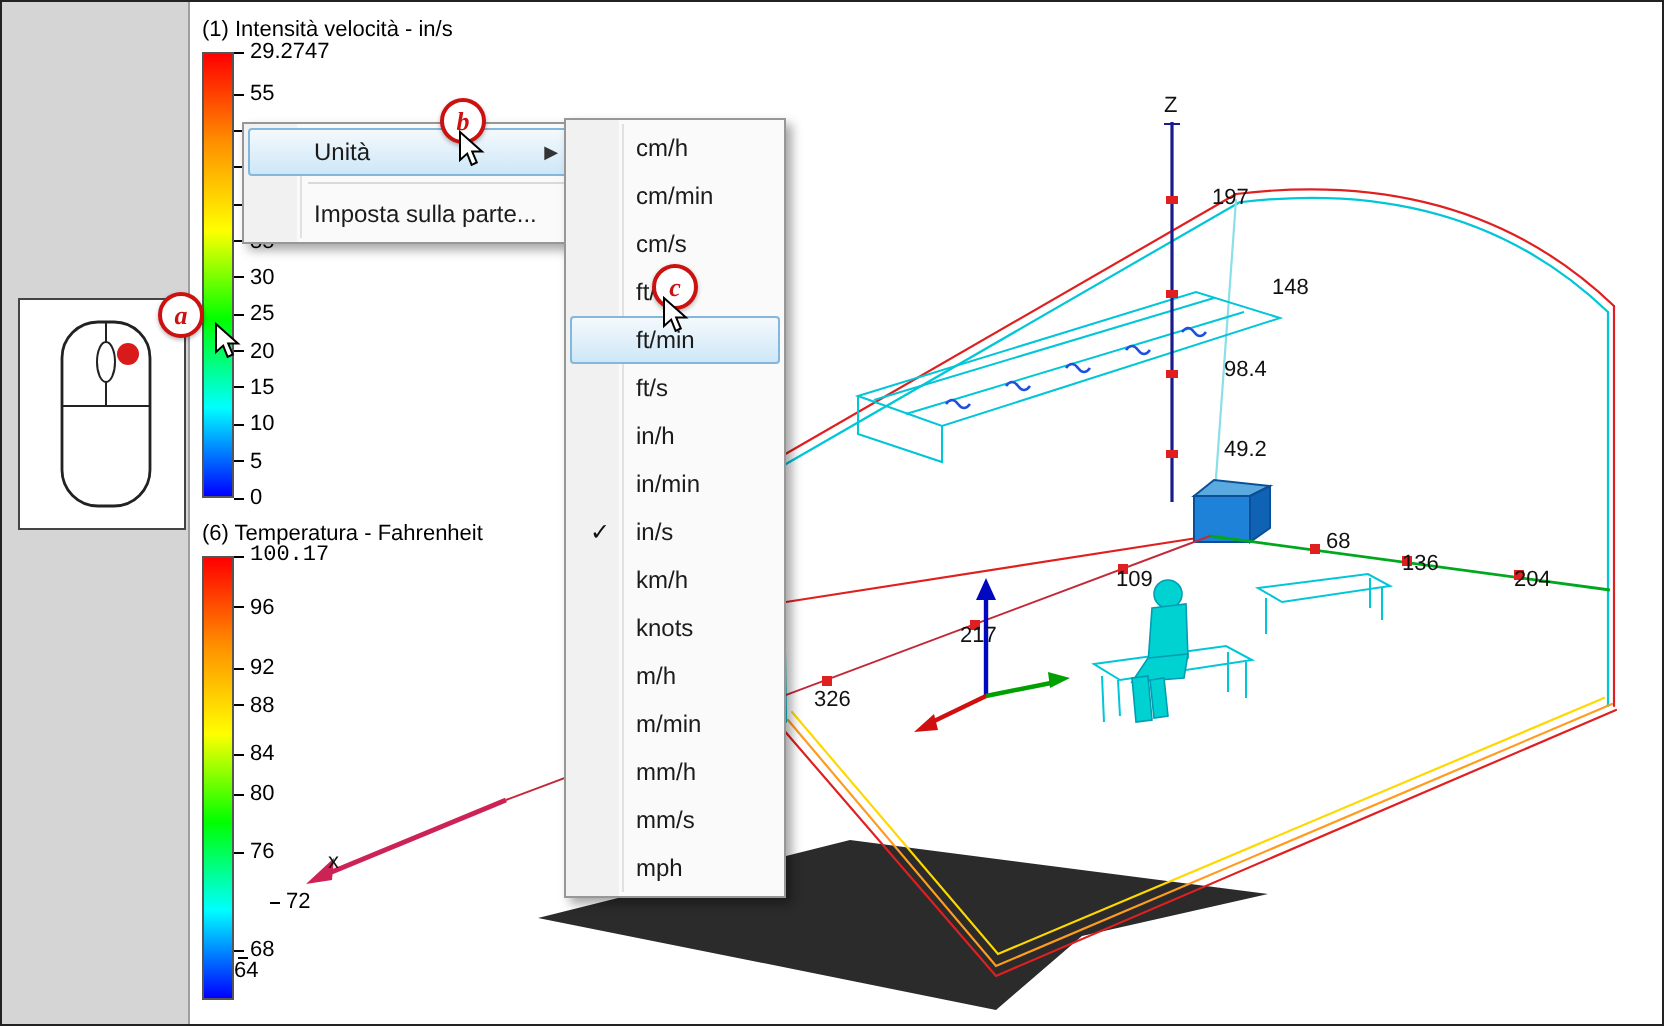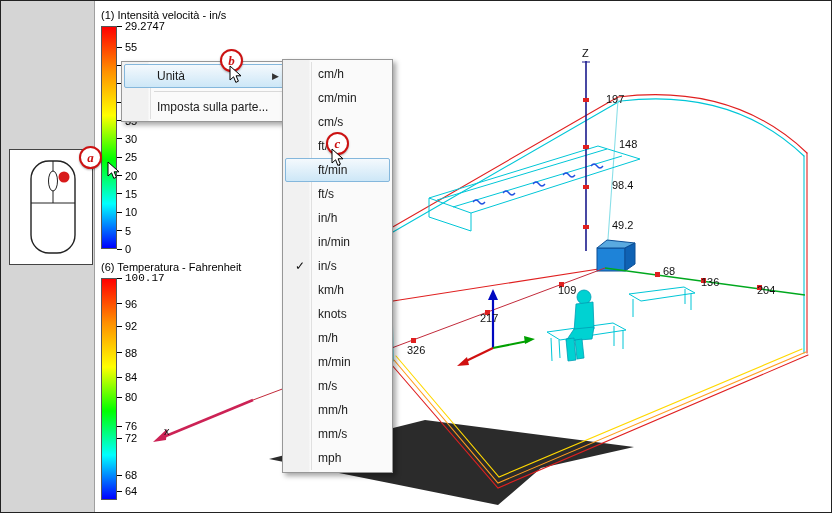--- a/index.html
+++ b/index.html
@@ -142,21 +142,21 @@
       <polygon points="575,303 592,301 593,328 573,331"></polygon>
       <polygon points="573,328 593,326 591,338 565,340"></polygon>
       <polygon points="565,338 573,337 575,359 567,360"></polygon>
       <polygon points="574,339 581,338 583,357 576,358"></polygon>
     </g>
   </svg>
 
   <div class="scene-labels">
     <span style="left:581px;top:46px">Z</span>
     <span style="left:605px;top:92px">197</span>
-    <span style="left:618px;top:137px">148</span>
+    <span style="left:635px;top:137px">148</span>
     <span style="left:611px;top:178px">98.4</span>
     <span style="left:611px;top:218px">49.2</span>
     <span style="left:662px;top:264px">68</span>
     <span style="left:700px;top:275px">136</span>
     <span style="left:756px;top:283px">204</span>
     <span style="left:557px;top:283px">109</span>
     <span style="left:479px;top:311px">217</span>
     <span style="left:406px;top:343px">326</span>
     <span style="left:163px;top:424px">x</span>
   </div>
@@ -228,49 +228,49 @@
       <div class="legend-bar" style="height: 220px; background: linear-gradient(rgb(255, 0, 0), rgb(255, 144, 0), rgb(255, 255, 0), rgb(0, 255, 0), rgb(0, 255, 255), rgb(0, 0, 255));"></div>
       <div class="legend-ticks">
           <div class="tick" style="top: 0px; font-family: Liberation Mono, monospace;">
             <span class="mark"></span>
             <span class="tlabel">100.17</span>
           </div>
           <div class="tick" style="top: 25.5941px;">
             <span class="mark"></span>
             <span class="tlabel">96</span>
           </div>
-          <div class="tick" style="top: 48px; text-align: center;">
+          <div class="tick" style="top: 56px; text-align: center;">
             <span class="mark"></span>
             <span class="tlabel">92</span>
           </div>
           <div class="tick" style="top: 74.6956px;">
             <span class="mark"></span>
             <span class="tlabel">88</span>
           </div>
           <div class="tick" style="top: 99.2463px;">
             <span class="mark"></span>
             <span class="tlabel">84</span>
           </div>
           <div class="tick" style="top: 119px;">
             <span class="mark"></span>
             <span class="tlabel">80</span>
           </div>
           <div class="tick" style="top: 148.348px; justify-content: space-between;">
             <span class="mark"></span>
             <span class="tlabel">76</span>
           </div>
-          <div class="tick" style="top: 160px;">
+          <div class="tick" style="top: 173px; margin-left: 18px;">
             <span class="mark"></span>
             <span class="tlabel">72</span>
           </div>
           <div class="tick" style="top: 197.449px;">
             <span class="mark"></span>
             <span class="tlabel">68</span>
           </div>
-          <div class="tick" style="top: 213px;">
+          <div class="tick" style="top: 207px; flex-direction: column;">
             <span class="mark"></span>
             <span class="tlabel">64</span>
           </div>
         </div>
     </div>
   </div>
 
   <svg class="mouse-box" style="left:8px;top:148px;width:84px;height:116px" viewBox="0 0 84 116">
     <rect x="0.5" y="0.5" width="83" height="115" fill="#ffffff" stroke="#444"></rect>
     <rect x="22" y="12" width="44" height="92" rx="18" fill="#ffffff" stroke="#222" stroke-width="1.4"></rect>
@@ -296,21 +296,20 @@
         <div class="menu-row"><span>ft/h</span></div>
         <div class="menu-row hl"><span>ft/min</span></div>
         <div class="menu-row"><span>ft/s</span></div>
         <div class="menu-row"><span>in/h</span></div>
         <div class="menu-row"><span>in/min</span></div>
         <div class="menu-row"><span class="check">✓</span><span>in/s</span></div>
         <div class="menu-row"><span>km/h</span></div>
         <div class="menu-row"><span>knots</span></div>
         <div class="menu-row"><span>m/h</span></div>
         <div class="menu-row"><span>m/min</span></div>
-        <div class="menu-row"><span>m/s</span></div>
         <div class="menu-row"><span>mm/h</span></div>
         <div class="menu-row"><span>mm/s</span></div>
         <div class="menu-row"><span>mph</span></div>
       </div>
   </div>
 
   <div class="callout" style="left:78px;top:145px">a</div>
   <div class="callout" style="left:219px;top:48px">b</div>
   <div class="callout" style="left:325px;top:131px">c</div>
 

